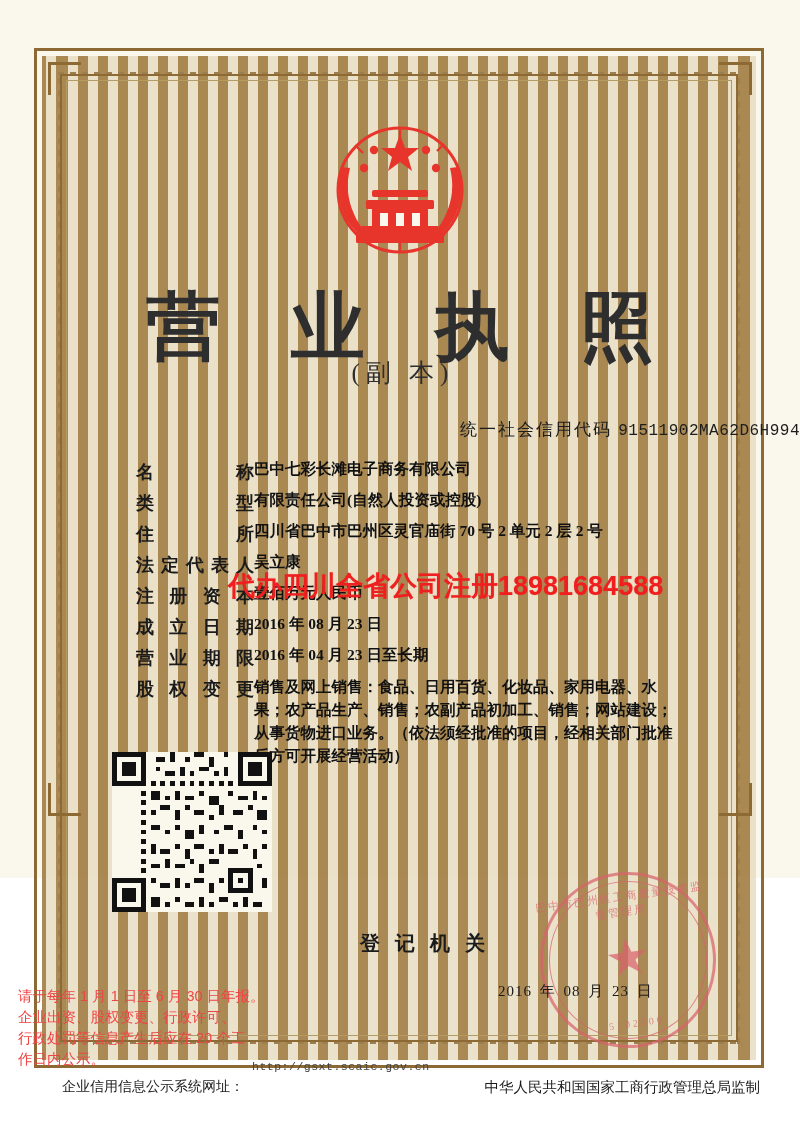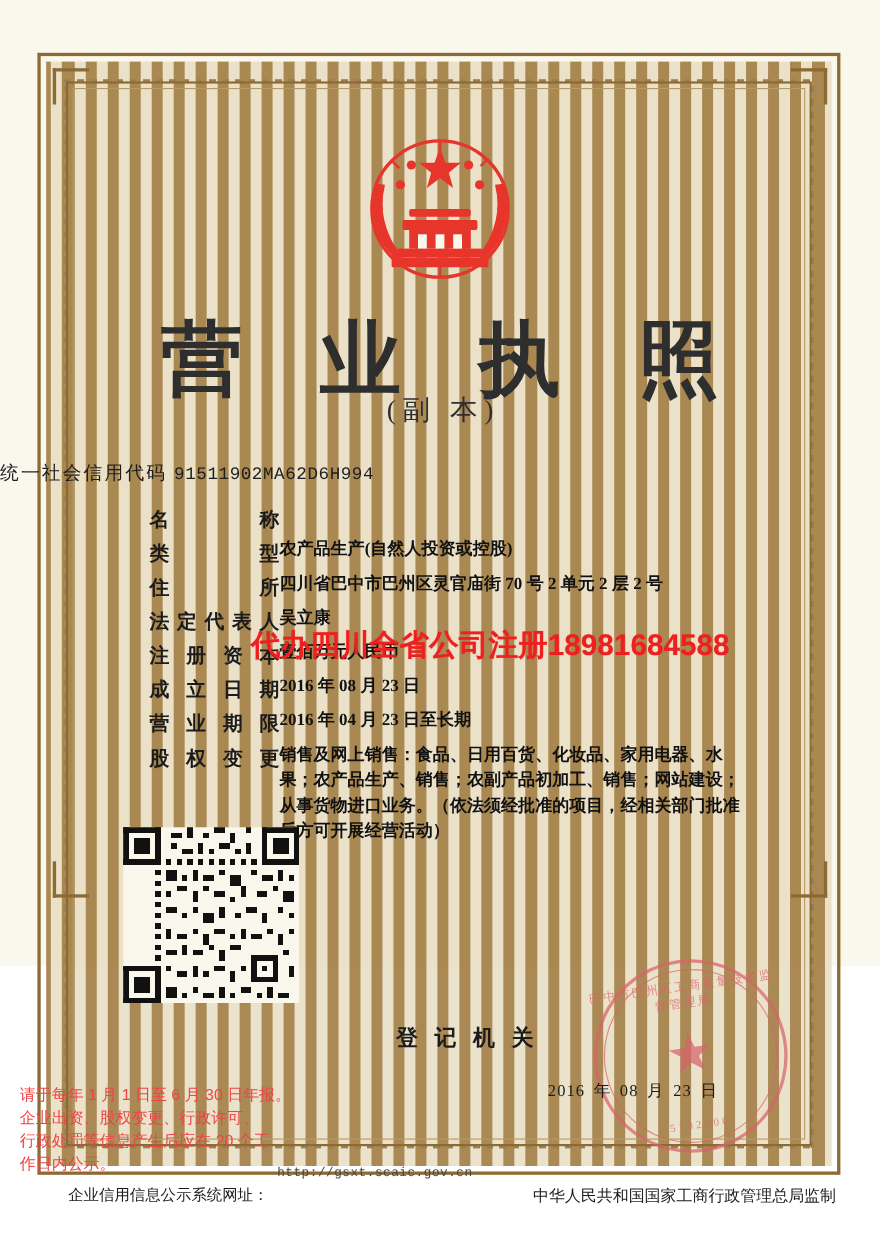--- a/index.html
+++ b/index.html
@@ -99,21 +99,21 @@
     font-size: 25px;
     letter-spacing: 6px;
     text-indent: 6px;
     color: #2e2e2e;
     font-family: "Liberation Serif", serif;
   }
   .credit-code {
     position: absolute;
     left: 0; right: 0;
     top: 418px;
-    text-align: left;
+    text-align: right;
     font-size: 17px;
     letter-spacing: 2px;
     color: #1d1d1d;
     font-family: "Liberation Serif", serif;
   }
   .credit-code .code-num {
     font-family: "Liberation Mono", monospace;
     letter-spacing: 0.5px;
     font-size: 16px;
   }
@@ -320,24 +320,25 @@
   <div class="subtitle">(副 本)</div>
 
   <div class="credit-code">
     <span>统一社会信用代码</span>
     <span class="code-num">91511902MA62D6H994</span>
   </div>
 
   <div class="fields">
     <div class="field-row">
       <div class="field-label">名　　称</div>
+      <div class="field-value">巴中七彩长滩电子商务有限公司</div>
     </div>
     <div class="field-row">
       <div class="field-label">类　　型</div>
-      <div class="field-value">农产品生产(自然人投资或控股)</div>
+      <div class="field-value">有限责任公司(自然人投资或控股)</div>
     </div>
     <div class="field-row">
       <div class="field-label">住　　所</div>
       <div class="field-value">四川省巴中市巴州区灵官庙街 70 号 2 单元 2 层 2 号</div>
     </div>
     <div class="field-row">
       <div class="field-label">法定代表人</div>
       <div class="field-value">吴立康</div>
     </div>
     <div class="field-row">

